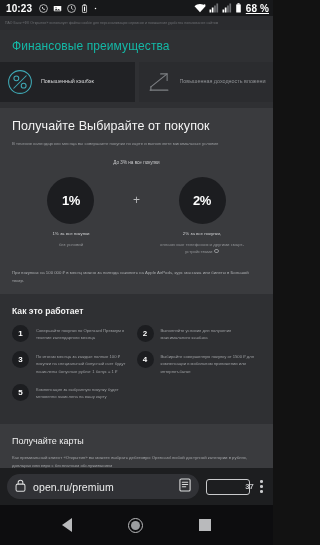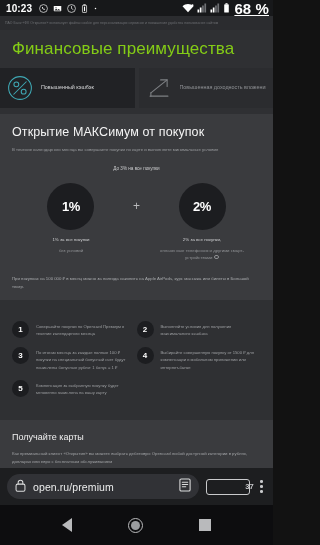--- a/index.html
+++ b/index.html
@@ -14,36 +14,36 @@
   
   .statusbar {
     height: 16px; background: #17181a; color: #ffffff;
     display: flex; align-items: center; padding: 0 4px 0 6px;
     font-size: 9.5px; font-weight: bold; letter-spacing: .1px;
   }
   .sb-clock { font-size: 10px; font-weight: bold; }
   .sb-left-icons { display: flex; align-items: center; gap: 5px; margin-left: 7px; }
   .sb-spacer { flex: 1; }
   .sb-right { display: flex; align-items: center; gap: 3px; }
-  .sb-batt-text { font-size: 15px; font-weight: bold; margin-left: 1px; text-decoration: underline; }
+  .sb-batt-text { font-size: 10px; font-weight: bold; margin-left: 1px; text-decoration: underline; }
   .sbi { display: block; }
 
   
   .finestrip {
     height: 14px; background: #2b2c2f; color: #6e7074;
     font-size: 3.4px; line-height: 14px; padding: 0 5px;
     white-space: nowrap; overflow: hidden; letter-spacing: .1px;
   }
 
   
   .page-head {
     background: #2f3033; padding: 9px 10px 9px 12px;
   }
   .page-head h1 {
-    color: #84cc16; font-size: 17px; font-weight: normal; letter-spacing: .1px;
+    color: #14b8a6; font-size: 12px; font-weight: normal; letter-spacing: .1px;
   }
 
   
   .cards { display: flex; background: #2f3033; padding-bottom: 6px; }
   .card {
     background: #212225; height: 40px; flex: 1;
     display: flex; align-items: center; gap: 8px; padding: 0 7px;
     overflow: hidden;
   }
   .card.c2 { background: #2b2c2f; margin-left: 4px; }
@@ -242,21 +242,21 @@
           <path d="M6 22L26 6" stroke="#7e8084" stroke-width="1.3" stroke-linecap="round"></path>
           <path d="M18 6h8v8" fill="none" stroke="#7e8084" stroke-width="1.3" stroke-linecap="round" stroke-linejoin="round"></path>
           <path d="M6 22v4" stroke="#7e8084" stroke-width="1.3" stroke-linecap="round"></path>
         </svg>
       </span>
       <span class="card-label">Повышенная доходность вложений</span>
     </div>
   </div>
 
   <div class="hero">
-    <h2>Открытие МАКСимум от покупок</h2>
+    <h2>Получайте Выбирайте от покупок</h2>
     <div class="lede">В течение календарного месяца вы совершаете покупки по карте и выполняете минимальные условия</div>
     <div class="upto">До 3% на все покупки</div>
 
     <div class="circles">
       <div class="circle-col">
         <div class="circle">1%</div>
         <div class="circle-cap">1% за все покупки</div>
         <div class="circle-sub">без условий</div>
       </div>
       <div class="plus">+</div>
@@ -264,20 +264,21 @@
         <div class="circle">2%</div>
         <div class="circle-cap">2% за все покупки,</div>
         <div class="circle-sub"><span>оплаченные телефоном и другими смарт-устройствами</span><span class="info-dot"></span></div>
       </div>
     </div>
 
     <div class="hero-note">При покупках на 100 000 ₽ в месяц можно за полгода накопить на Apple AirPods, курс массажа или билеты в Большой театр.</div>
   </div>
 
   <div class="hiw">
+    <h3>Как это работает</h3>
     <div class="steps">
       <div class="step">
         <div class="step-num">1</div>
         <div class="step-txt">Совершайте покупки по Opencard Премиум в течение календарного месяца</div>
       </div>
       <div class="step">
         <div class="step-num">2</div>
         <div class="step-txt">Выполняйте условия для получения максимального кэшбэка</div>
       </div>
       <div class="step">

